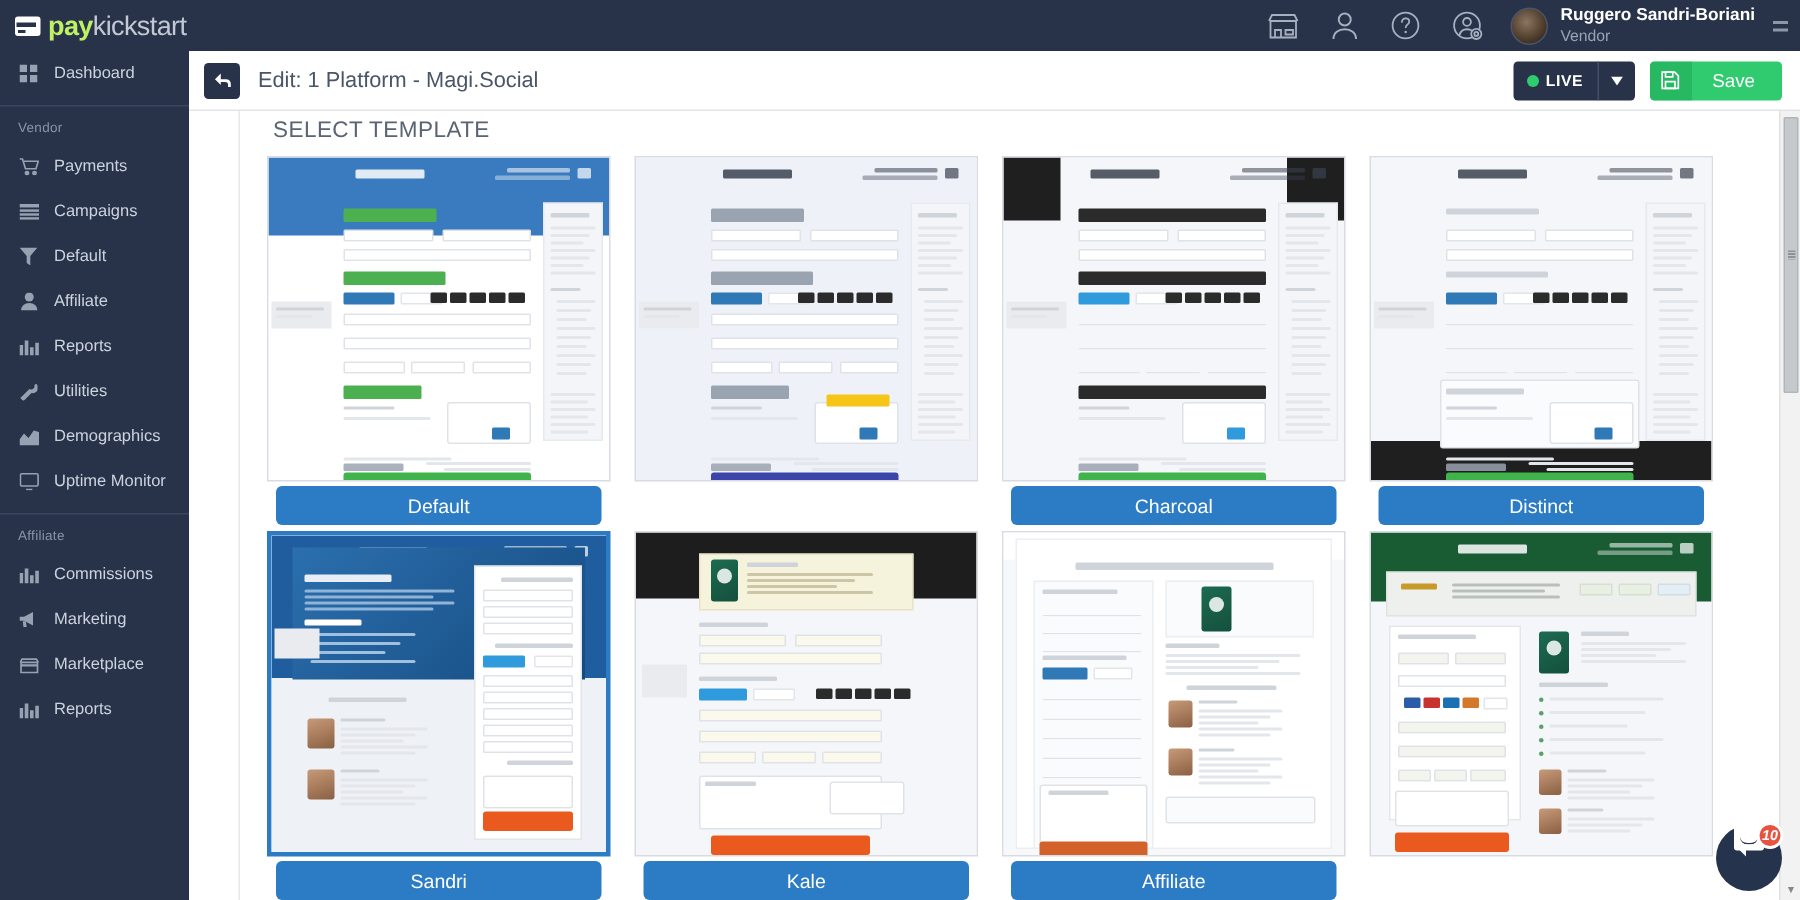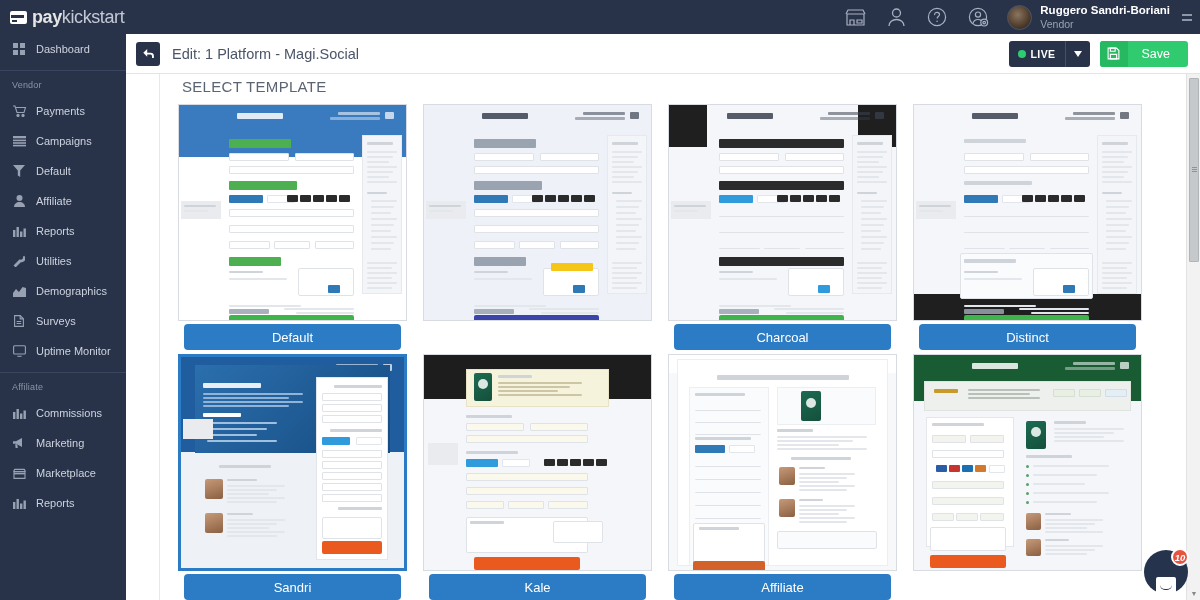--- a/index.html
+++ b/index.html
@@ -30,21 +30,21 @@
   }
   .brand-icon:after{
     content:""; position:absolute; left:1px; top:4px; width:13px;height:3px;
     background:#28334a;
   }
   .brand-icon:before{
     content:""; position:absolute; left:2px; top:9px; width:5px;height:2px;
     background:#28334a;
   }
   .brand-text { font-size: 18px; color: #c3c9d4; letter-spacing: -0.4px; font-weight: 400; }
-  .brand-text b { color: #e5e5e5; font-weight: 700; }
+  .brand-text b { color: #bef264; font-weight: 700; }
 
   .topbar-spacer { flex: 1; }
   .topbar-icons { display: flex; align-items: center; gap: 19px; padding-right: 4px; }
   .tb-icon { width: 22px; height: 22px; display: flex; align-items: center; justify-content: center;
              color: #a7b0c0; cursor: pointer; }
   .tb-icon svg { display:block; }
 
   .user-block { display: flex; align-items: center; gap: 8px; padding: 0 12px 0 14px; cursor: pointer; }
   .avatar {
     width: 25px; height: 25px; border-radius: 50%;
@@ -174,21 +174,21 @@
             background:#c6c9cc; border:1px solid #b2b5b8; border-radius:1px; cursor:pointer;}
   .vthumb:after{content:"";position:absolute;left:2px;top:50%;margin-top:-3px;width:5px;height:6px;
     background:repeating-linear-gradient(#8f9296 0 1px,transparent 1px 2px);}
   .sb-arrow { position:absolute; left:0; width:14px; height:14px;
               display:flex;align-items:center;justify-content:center;color:#888;font-size:7px;cursor:pointer;}
 
   
   .chat {
     position:absolute; right:12px; bottom:6px; width:44px; height:44px;
     border-radius:50%; background:#25344c; z-index:40; cursor:pointer;
-    display:flex; align-items:flex-end; justify-content:center;font-style:italic;
+    display:flex; align-items:flex-start; justify-content:center;font-style:italic;
   }
   .chat-bubble { width:20px; height:17px; background:#fff; border-radius:2px; position:relative; }
   .chat-bubble:after{ content:""; position:absolute; left:3px; bottom:-4px; width:0;height:0;
     border-left:5px solid transparent;border-top:5px solid #fff;}
   .chat-smile{ position:absolute; left:4px; top:8px; width:12px; height:5px;
     border-bottom:1.5px solid #25344c; border-radius:0 0 10px 10px;}
   .chat-badge {
     position:absolute; right:-1px; top:-2px; min-width:18px; height:18px; border-radius:9px;
     background:#e8533f; color:#fff; font-size:9.5px; font-weight:700;
     display:flex;align-items:center;justify-content:center; border:2px solid #fff;
@@ -320,30 +320,20 @@
         </span>
         <span>Utilities</span>
       </div>
       <div class="nav-item">
         <span class="nav-ico">
           <svg width="13" height="11" viewBox="0 0 13 11" fill="currentColor">
             <path d="M0 11V7l3-4 3 3 3.5-5L13 2v9z"></path>
           </svg>
         </span>
         <span>Demographics</span>
-      </div>
-      <div class="nav-item">
-        <span class="nav-ico">
-          <svg width="10" height="12" viewBox="0 0 10 12" fill="none" stroke="currentColor" stroke-width="1.1">
-            <path d="M.6.6h5.6l3.2 3.2v7.6H.6z"></path>
-            <path d="M6.2.6v3.3h3.2"></path>
-            <path d="M2.6 6.5h4.6M2.6 8.5h4.6"></path>
-          </svg>
-        </span>
-        <span>Surveys</span>
       </div>
       <div class="nav-item">
         <span class="nav-ico">
           <svg width="13" height="12" viewBox="0 0 13 12" fill="none" stroke="currentColor" stroke-width="1.1">
             <rect x="0.6" y="0.8" width="11.8" height="8.2" rx="1"></rect>
             <path d="M4.4 11.3h4.2"></path>
           </svg>
         </span>
         <span>Uptime Monitor</span>
       </div>

